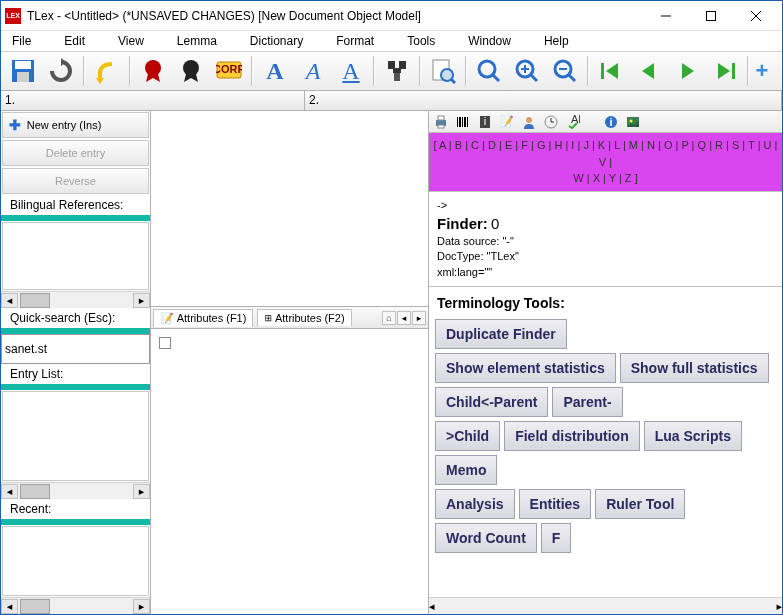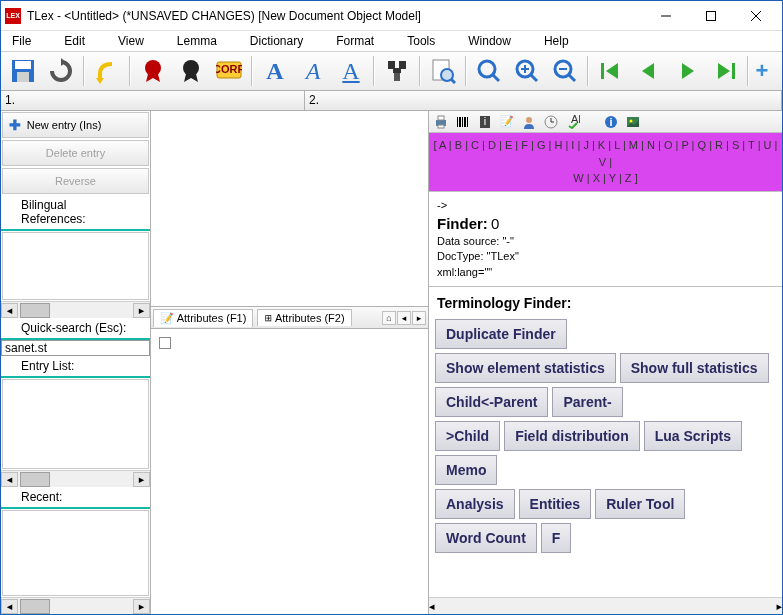--- a/index.html
+++ b/index.html
@@ -13,23 +13,23 @@
 .toolbar { height: 40px; background: linear-gradient(#fdfdfd,#ececec); border-top: 1px solid #d0d0d0; border-bottom: 1px solid #b0b0b0; display: flex; align-items: center; padding: 0 4px; gap: 2px; }
 .tbtn { width: 36px; height: 36px; display: flex; align-items: center; justify-content: center; border: 1px solid transparent; cursor: pointer; }
 .tsep { width: 2px; height: 30px; border-left: 1px solid #c0c0c0; border-right:1px solid #fff; margin: 0 2px; }
 .hdrrow { height: 20px; display: flex; background: linear-gradient(#fcfcfc,#e8e8e8); border-bottom: 1px solid #b0b0b0; }
 .hdrcell { border-right: 1px solid #b0b0b0; padding: 2px 4px; font-size: 12px; }
 .main { flex: 1; display: flex; overflow: hidden; }
 .leftcol { width: 150px; border-right: 1px solid #b0b0b0; display: flex; flex-direction: column; }
 .leftbtn { height: 26px; display: flex; align-items: center; justify-content: center; gap: 6px; background: linear-gradient(#fdfdfd,#e8e8e8); border: 1px solid #c8c8c8; margin: 1px; font-size: 12px; color: #333; cursor: pointer; }
 .leftbtn.new { justify-content: flex-start; padding-left: 6px; color:#000; }
 .leftbtn.disabled { color: #a0a0a0; }
-.leftlabel { padding: 3px 20px; font-size: 12px; border-bottom: 2px solid #14b8a6; }
+.leftlabel { padding: 3px 9px; font-size: 12px; border-bottom: 6px solid #14b8a6; }
 .leftpane { flex: 0 0 auto; background: #fff; border: 1px solid #c8c8c8; margin: 1px; overflow: hidden; }
-.qs-input { width: 100%; height: 16px; border: 1px solid #999; padding: 1px 3px; font-size: 12px; }
+.qs-input { width: 100%; height: 30px; border: 1px solid #999; padding: 1px 3px; font-size: 12px; }
 .hscroll { height: 17px; background: #f0f0f0; border-top: 1px solid #d0d0d0; display: flex; align-items: center; }
 .hscroll .arr { width: 17px; height: 15px; background: #e8e8e8; border: 1px solid #c0c0c0; text-align: center; line-height: 13px; }
 .hscroll .thumb { width: 30px; height: 15px; background: #cdcdcd; border: 1px solid #a0a0a0; margin-left: 2px; }
 .midcol { width: 278px; border-right: 1px solid #b0b0b0; display: flex; flex-direction: column; }
 .midtop { height: 196px; background: #fff; border-bottom: 1px solid #b0b0b0; }
 .tabbar { height: 22px; background: linear-gradient(#fafafa,#e8e8e8); border-bottom: 1px solid #b0b0b0; display: flex; align-items: center; padding: 0 2px; gap: 4px; }
 .tab { display: flex; align-items: center; gap: 3px; padding: 2px 6px; font-size: 12px; border: 1px solid #c0c0c0; background: #fff; border-bottom: none; }
 .tabicons { margin-left: auto; display: flex; gap: 1px; }
 .tabicons .nav { width: 14px; height: 14px; border: 1px solid #c0c0c0; background: #f8f8f8; text-align: center; line-height: 12px; font-size: 9px; }
 .midbody { flex: 1; background: #fff; padding: 8px; }
@@ -332,21 +332,21 @@
       <div>W | X | Y | Z ]</div>
     </div>
     <div class="info">
       <div>-&gt;</div>
       <div><span class="big">Finder:</span> <span class="big" style="font-weight:normal">0</span></div>
       <div>Data source: "-"</div>
       <div>DocType: "TLex"</div>
       <div>xml:lang=""</div>
     </div>
     <div class="tools">
-      <div class="tools-title">Terminology Finder:</div>
+      <div class="tools-title">Terminology Tools:</div>
       <div id="tool-buttons"><span class="toolbtn">Duplicate Finder</span><br><span class="toolbtn">Show element statistics</span><span class="toolbtn">Show full statistics</span><br><span class="toolbtn">Child&lt;-Parent</span><span class="toolbtn">Parent-</span><br><span class="toolbtn">&gt;Child</span><span class="toolbtn">Field distribution</span><span class="toolbtn">Lua Scripts</span><span class="toolbtn">Memo</span><br><span class="toolbtn">Analysis</span><span class="toolbtn">Entities</span><span class="toolbtn">Ruler Tool</span><span class="toolbtn">Word Count</span><span class="toolbtn">F</span></div>
     </div>
     <div class="rscroll">
         <div class="arr">◂</div>
         <div class="thumb"></div>
         <div style="flex:1"></div>
         <div class="arr">▸</div>
       </div>
   </div>
 </div>

